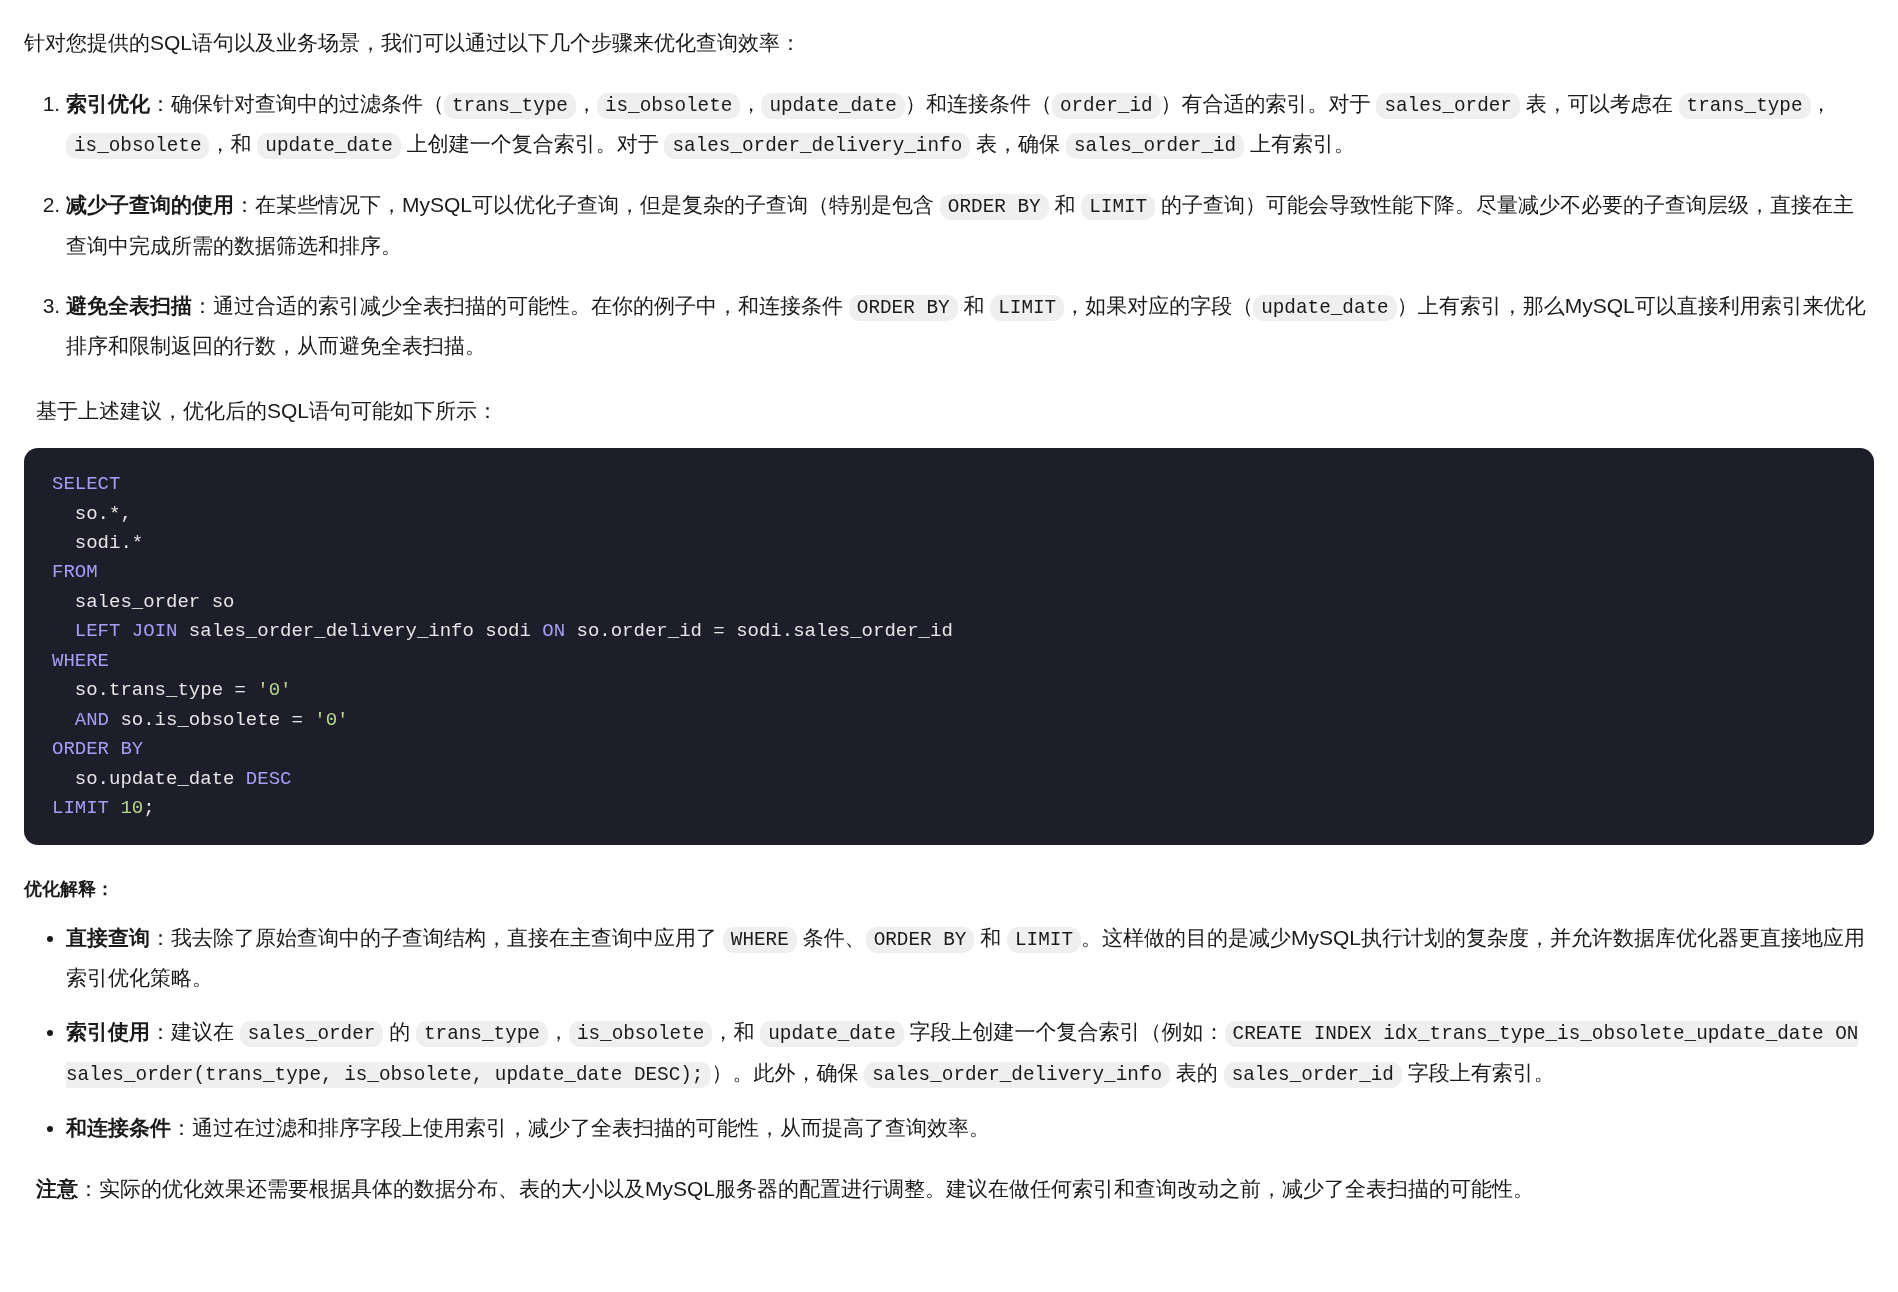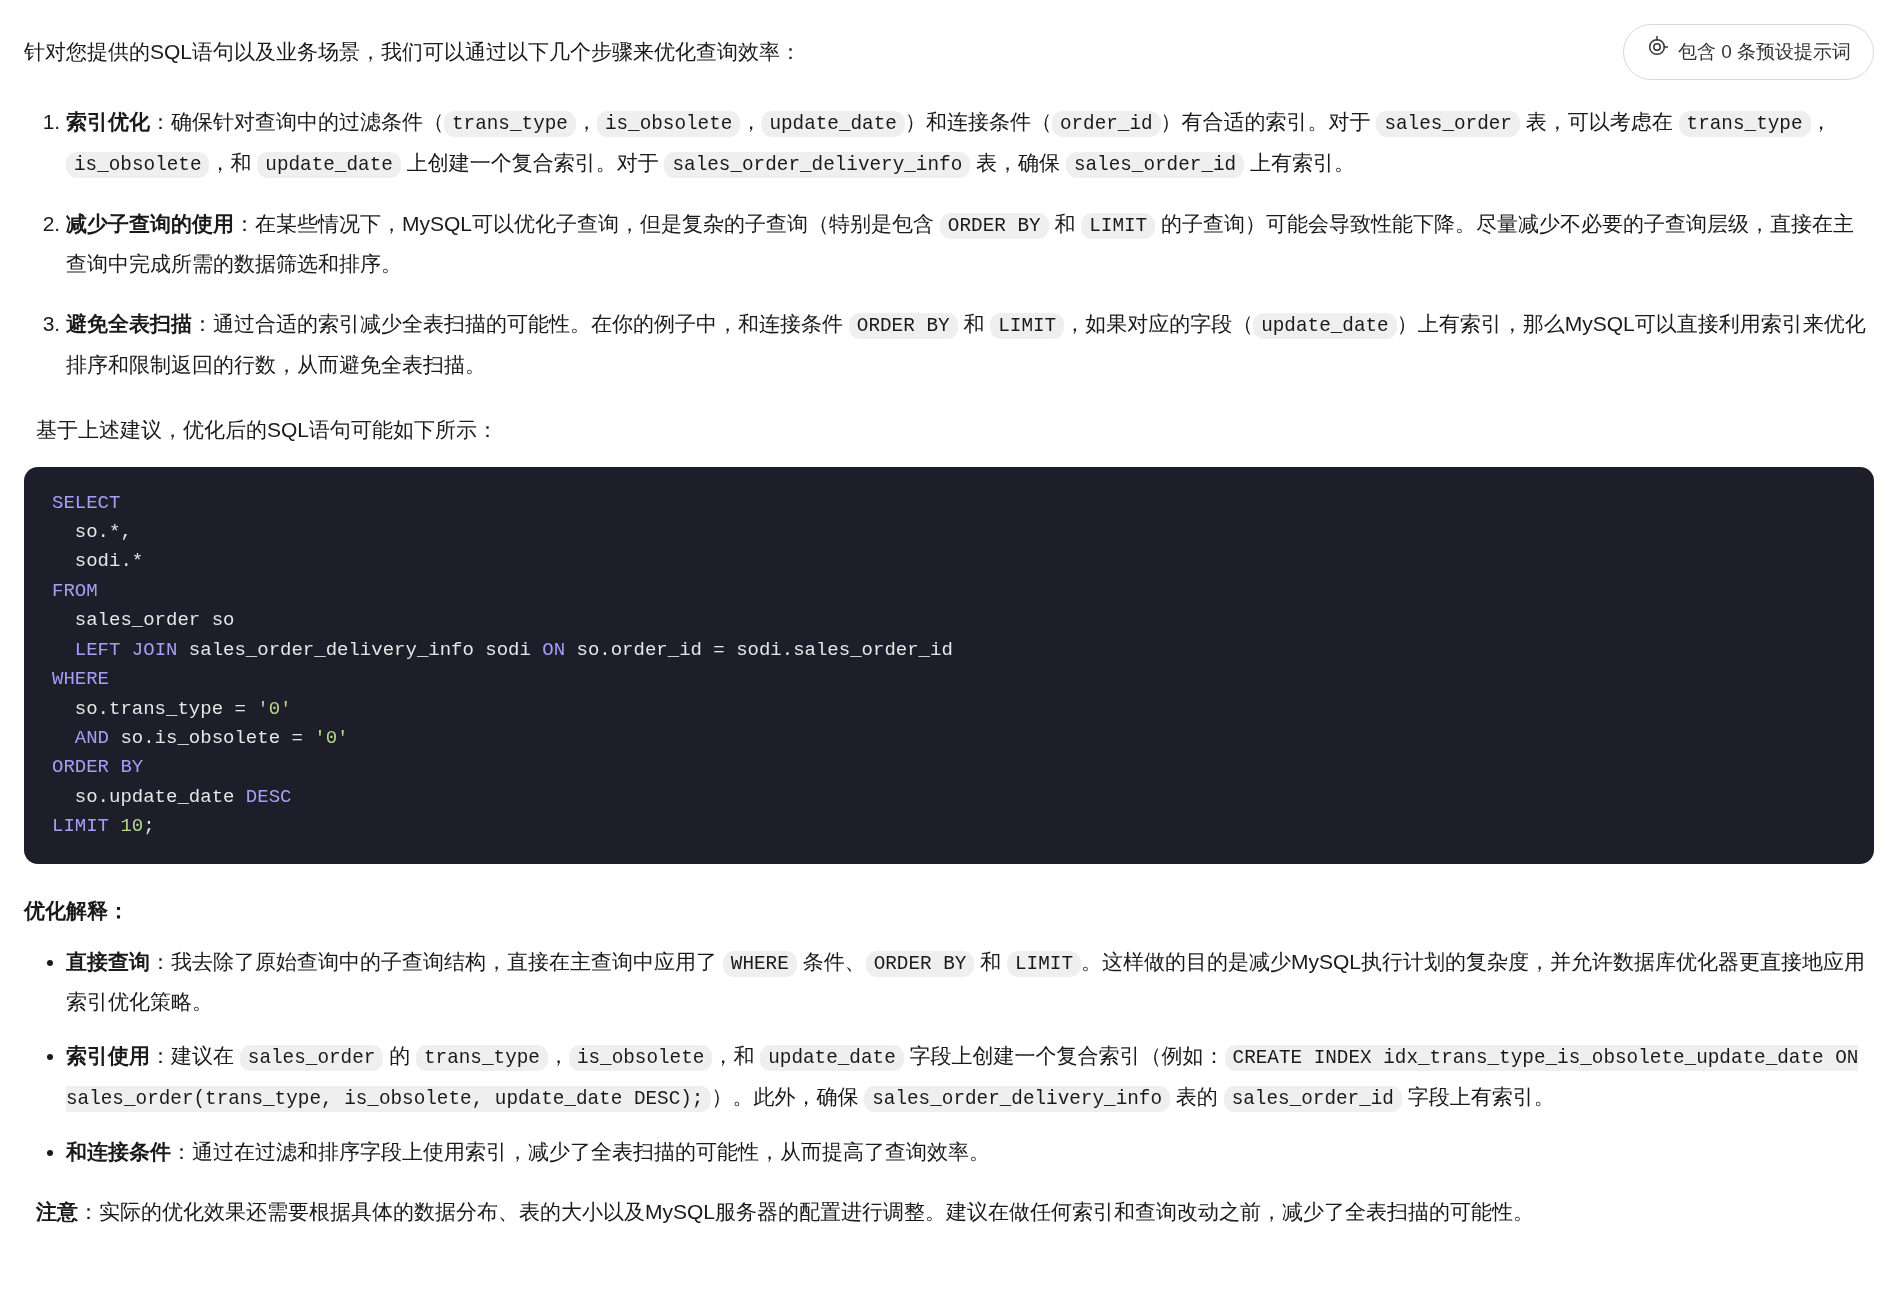--- a/index.html
+++ b/index.html
@@ -7,21 +7,21 @@
     font-family: -apple-system, BlinkMacSystemFont, "Segoe UI", "PingFang SC", "Hiragino Sans GB", "Microsoft YaHei", sans-serif;
     background: #ffffff;
     color: #1a1a1a;
     padding: 24px;
     font-size: 21px;
     line-height: 1.8;
   }
   .top-row {
     display: flex;
     justify-content: space-between;
-    align-items: center;
+    align-items: flex-start;
     gap: 24px;
   }
   .intro {
     flex: 1;
   }
   .pill {
     display: inline-flex;
     align-items: center;
     gap: 10px;
     border: 1px solid #d8d8d8;
@@ -69,38 +69,27 @@
     line-height: 1.55;
     white-space: pre;
     overflow-x: auto;
     margin: 18px 0 28px 0;
   }
   .kw { color: #a99cf5; }
   .str { color: #b6d88c; }
   .num { color: #b6d88c; }
   .op { color: #e6e6e6; }
   strong { font-weight: 700; text-align: center; }
-  h3 { font-size: 21px; font-weight: 700; margin: 16px 0 12px 0; }
+  h3 { font-size: 18px; font-weight: 700; margin: 16px 0 12px 0; }
 </style>
 </head>
 <body>
 
 <div class="top-row">
   <p class="intro">针对您提供的SQL语句以及业务场景，我们可以通过以下几个步骤来优化查询效率：</p>
-  <div class="pill">
-    <span>
-      <svg viewBox="0 0 24 24" fill="none" stroke="#333" stroke-width="1.6">
-        <circle cx="12" cy="12" r="8"></circle>
-          <circle cx="12" cy="12" r="3.5"></circle>
-        <line x1="12" y1="0" x2="12" y2="5"></line>
-          <line x1="19" y1="12" x2="24" y2="12"></line>
-      </svg>
-    </span>
-    <span>包含 0 条预设提示词</span>
-  </div>
 </div>
 
 <ol>
   <li>
     <strong>索引优化</strong><span>：确保针对查询中的过滤条件（</span><span class="codechip">trans_type</span><span>，</span><span class="codechip">is_obsolete</span><span>，</span><span class="codechip">update_date</span><span>）和连接条件（</span><span class="codechip">order_id</span><span>）有合适的索引。对于 </span><span class="codechip">sales_order</span><span> 表，可以考虑在 </span><span class="codechip">trans_type</span><span>，</span><span class="codechip">is_obsolete</span><span>，和 </span><span class="codechip">update_date</span><span> 上创建一个复合索引。对于 </span><span class="codechip">sales_order_delivery_info</span><span> 表，确保 </span><span class="codechip">sales_order_id</span><span> 上有索引。</span>
   </li>
   <li>
     <strong>减少子查询的使用</strong><span>：在某些情况下，MySQL可以优化子查询，但是复杂的子查询（特别是包含 </span><span class="codechip">ORDER BY</span><span> 和 </span><span class="codechip">LIMIT</span><span> 的子查询）可能会导致性能下降。尽量减少不必要的子查询层级，直接在主查询中完成所需的数据筛选和排序。</span>
   </li>
   <li>

